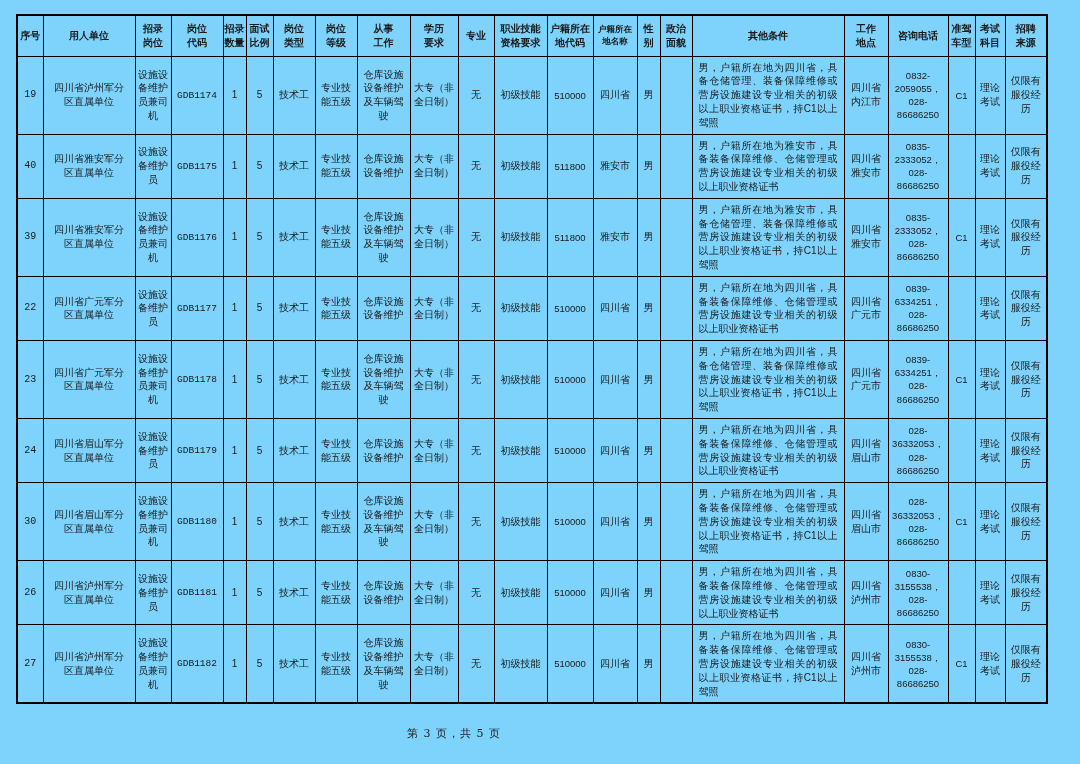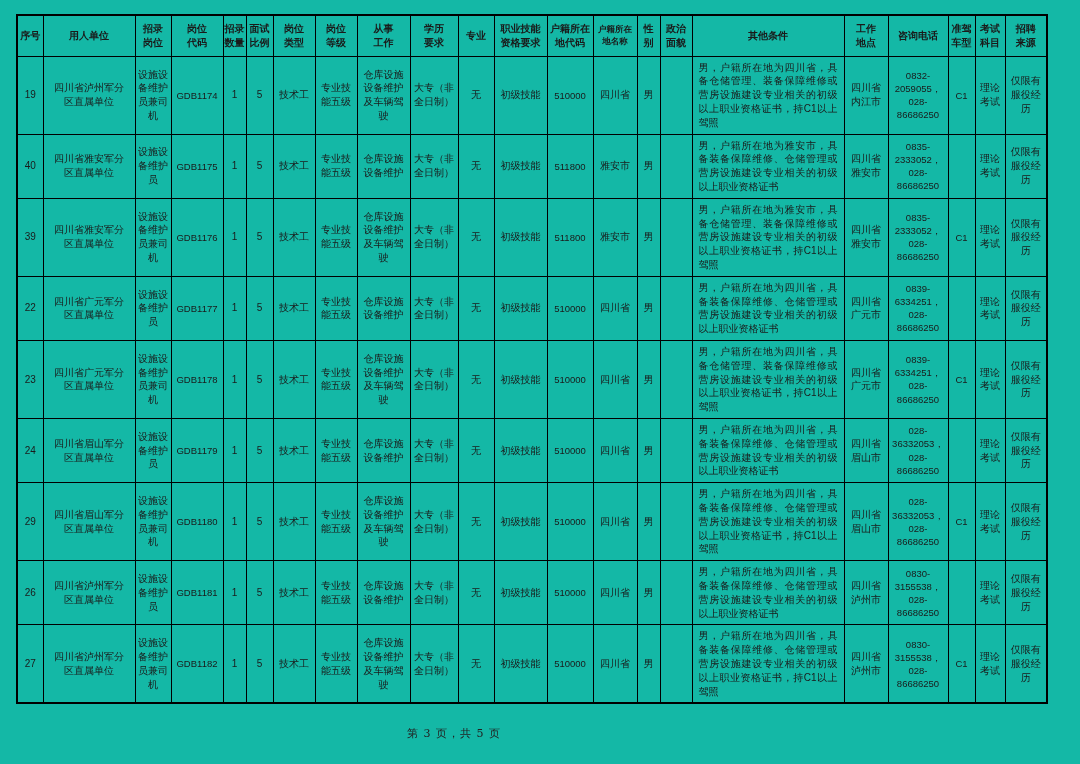--- a/index.html
+++ b/index.html
@@ -1,21 +1,21 @@
 <!DOCTYPE html>
 <html><head>
 <meta charset="utf-8">
 <style>
   html,body{margin:0;padding:0;background:#ffffff;}
   body{
     width:1080px;height:764px;overflow:hidden;
     font-family:"Liberation Sans","DejaVu Sans",sans-serif;
     color:#1a1a1a;
   }
-  .page{position:relative;width:1080px;height:764px;background:#14b8a6;}
+  .page{position:relative;width:1080px;height:764px;background:#7dd3fc;}
   table.jobs{
     position:absolute;left:16px;top:14px;
     border-collapse:collapse;table-layout:fixed;
     border:2px solid #000;
   }
   th,td{
     border:1px solid #000;
     font-size:10px;
     line-height:1.38;
     text-align:center;
@@ -23,21 +23,21 @@
     padding:3px 2px;
     white-space:pre-line;
     overflow:hidden;
     word-break:break-all;
   }
   th{font-weight:600;padding:6px 1px;}
   th.c13{font-size:8.5px;}
   tbody tr.tall{height:78px;}
   tbody tr.short{height:62px;}
   td.c16{text-align:left;padding:4px 6px;text-align:justify;}
-  td.c0,td.c3{font-family:Liberation Sans, sans-serif;text-align:center;}
+  td.c0,td.c3{font-family:Liberation Mono, monospace;text-align:center;}
   td.c3,td.c12,td.c18,td.c19{font-size:9.5px;}
   .footer{
     position:absolute;left:0;top:726px;width:908px;
     text-align:center;font-size:11px;color:#222;
     font-family:"DejaVu Serif","Liberation Serif",serif;
     letter-spacing:1px;
   }
 </style>
 </head>
 <body>
@@ -337,21 +337,21 @@
 028-
 86686250</td>
           <td class="c19"></td>
           <td class="c20">理论
 考试</td>
           <td class="c21">仅限有
 服役经
 历</td>
         </tr>
         <tr class="tall">
-          <td class="c0">29</td>
+          <td class="c0">30</td>
           <td class="c1">四川省眉山军分
 区直属单位</td>
           <td class="c2">设施设
 备维护
 员兼司
 机</td>
           <td class="c3">GDB1180</td>
           <td class="c4">1</td>
           <td class="c5">5</td>
           <td class="c6">技术工</td>

